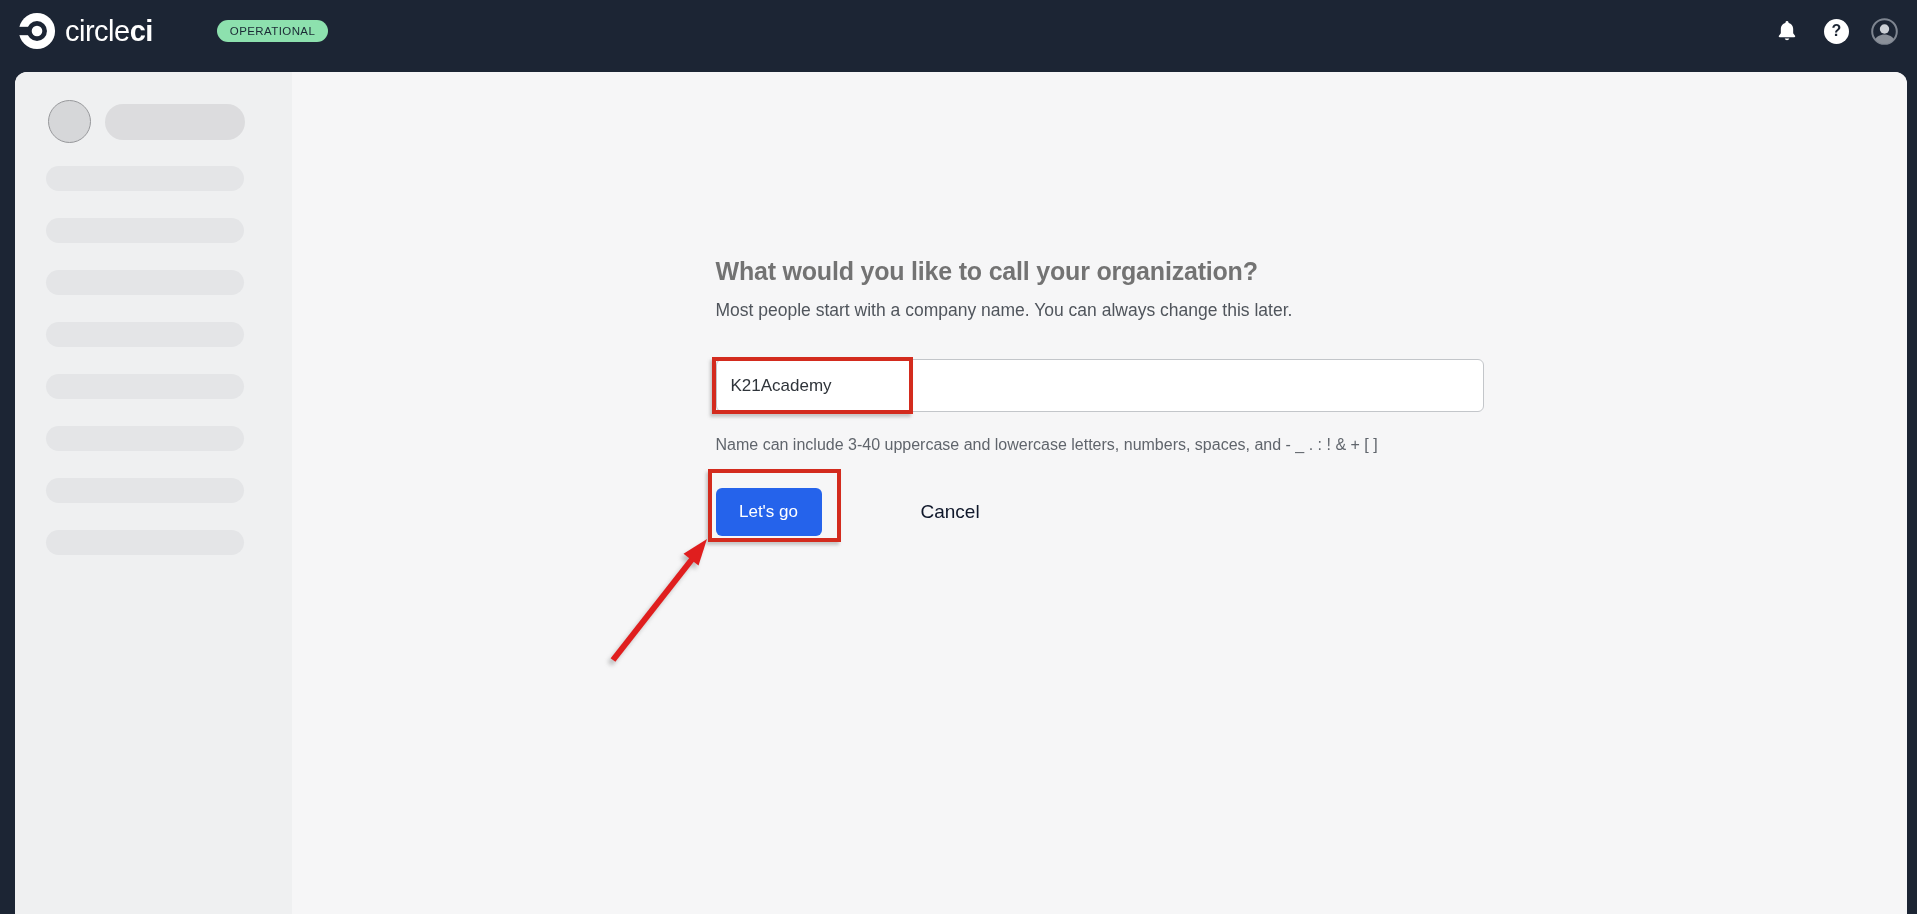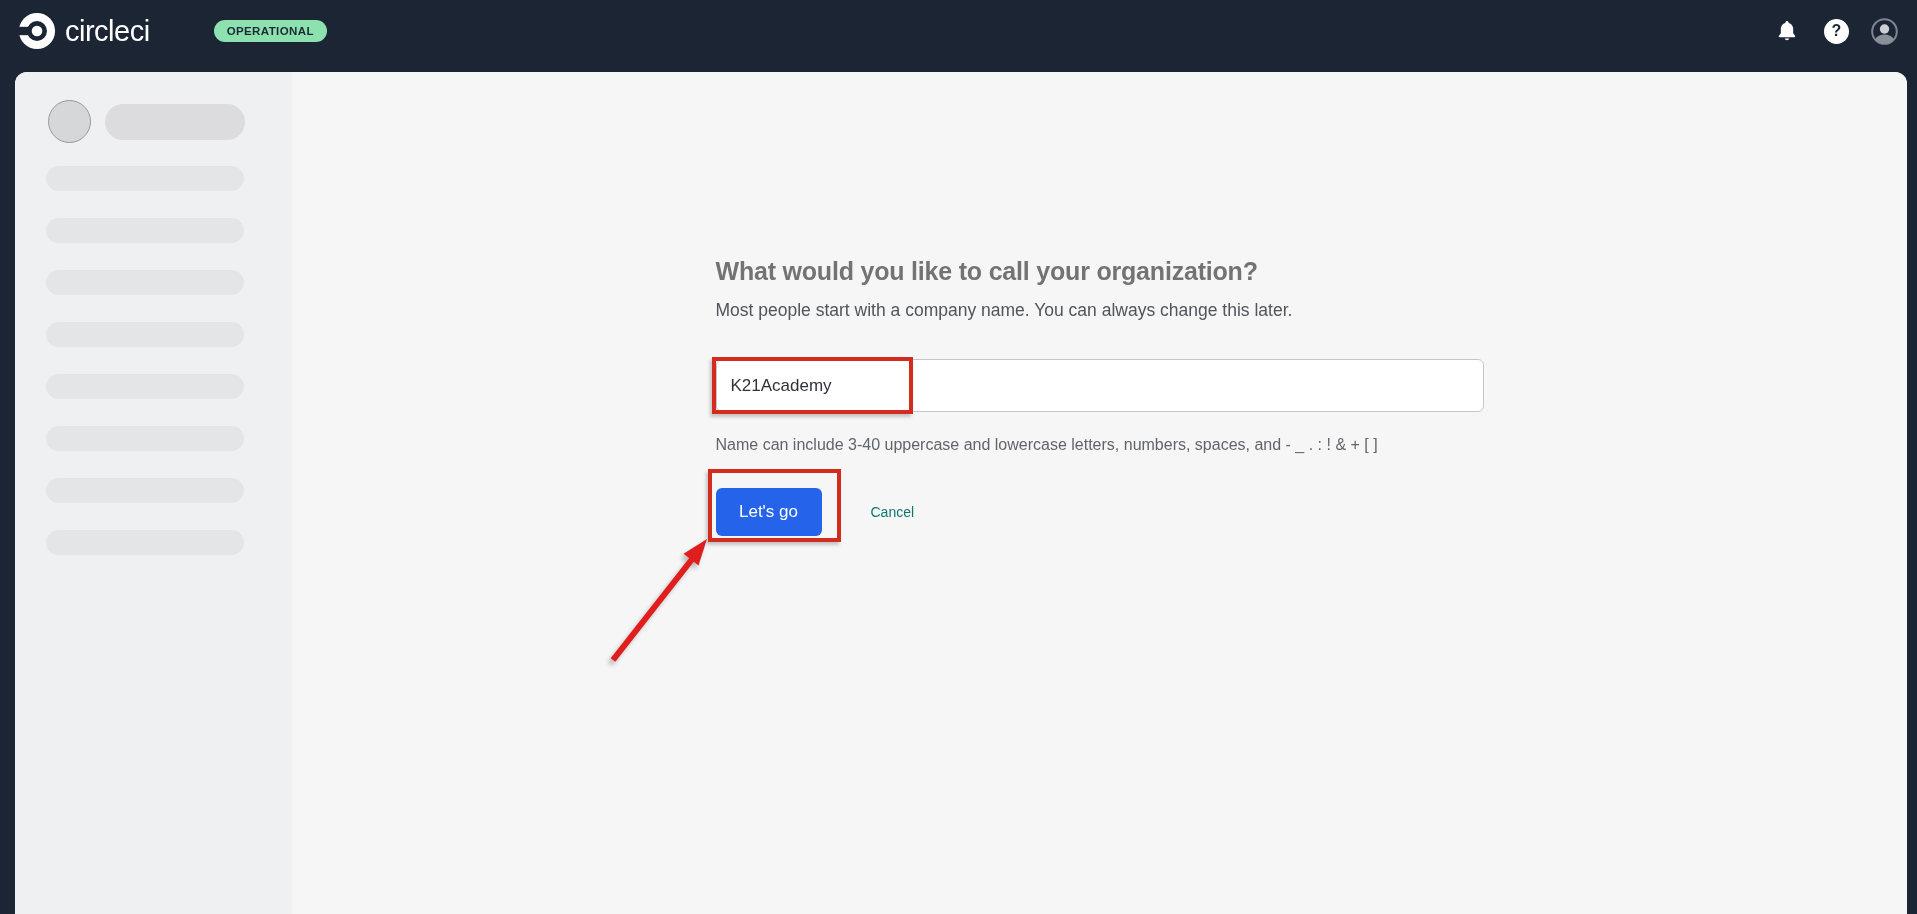--- a/index.html
+++ b/index.html
@@ -16,25 +16,25 @@
   .navbar {
     height: 62px; width: 100%;
     display: flex; align-items: center;
     padding: 0 19px 0 18px;
     background: #1c2534;
   }
   .brand { display: flex; align-items: center; cursor: pointer; }
   .logo-mark { width: 38px; height: 38px; display: block; }
   .logo-text { margin-left: 9px; color: #ffffff; font-size: 29px; letter-spacing: -0.5px; }
   .logo-text .reg { font-weight: 400; }
-  .logo-text .bold { font-weight: 400; }
+  .logo-text .bold { font-weight: 700; }
   .status-badge {
     margin-left: 64px;
     background: #8de1ae; color: #1b2a35;
-    font-size: 11.5px; font-weight: 700; letter-spacing: 0.4px;
+    font-size: 11.5px; font-weight: 400; letter-spacing: 0.4px;
     padding: 5px 13px; border-radius: 12px;
     cursor: pointer;
   }
   .nav-spacer { flex: 1; }
   .nav-icon { display: flex; align-items: center; justify-content: center; cursor: pointer; }
   .bell-wrap { margin-right: 25px; }
   .help-circle {
     width: 25px; height: 25px; border-radius: 50%;
     background: #ffffff; color: #1c2534;
     font-size: 16px; font-weight: 700;
@@ -109,22 +109,22 @@
   .lets-go-btn {
     width: 106px; height: 48px;
     background: #2563eb; color: #ffffff;
     border: none; border-radius: 6px;
     font-family: "Liberation Sans", sans-serif;
     font-size: 17px; font-weight: 400;
     cursor: pointer;
   }
   .button-annotation { left: -8px; top: -19px; width: 133px; height: 73px; }
   .cancel-link {
-    margin-left: 49px;
-    color: #0f766e; font-size: 14px;
+    margin-left: 99px;
+    color: #0f172a; font-size: 19px;
     text-decoration: none; cursor: pointer;
   }
 
   .arrow-svg { position: absolute; left: 315px; top: 460px; pointer-events: none; }
 </style>
 </head>
 <body>
 
 <div class="navbar">
   <div class="brand">

